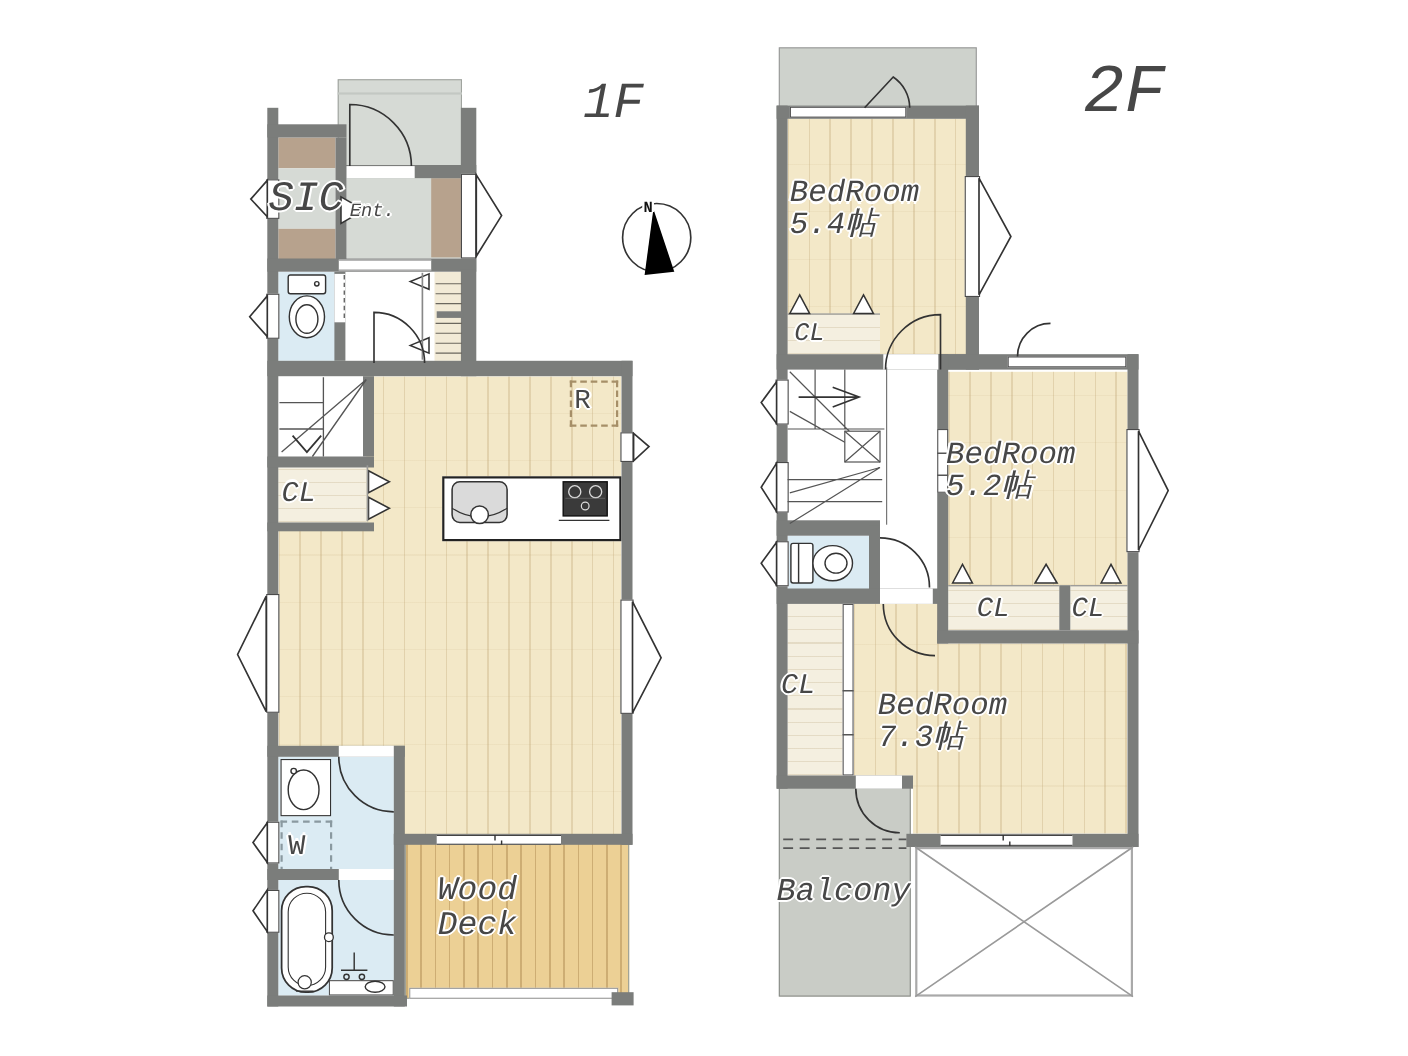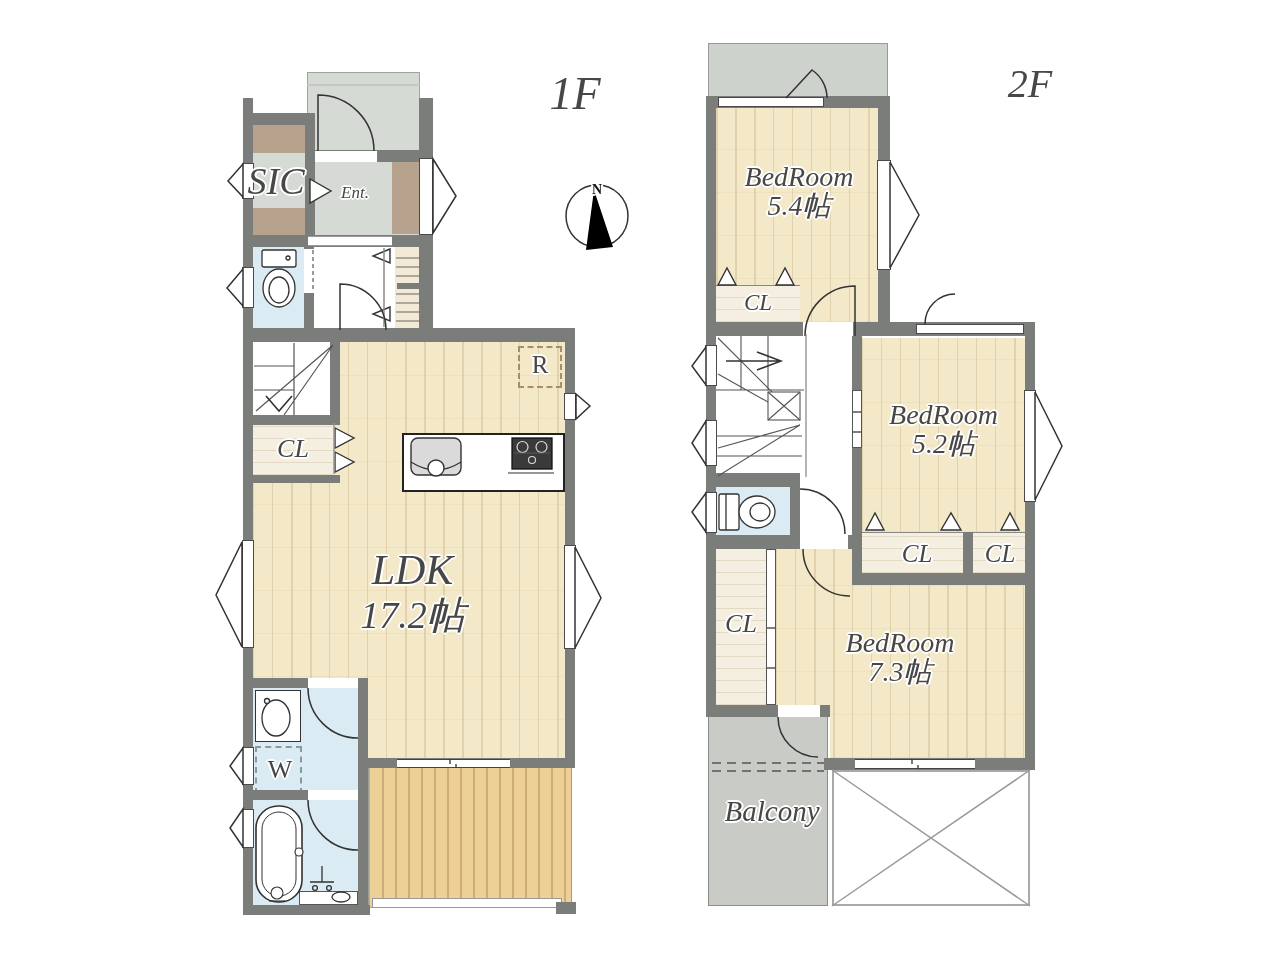--- a/index.html
+++ b/index.html
@@ -14,23 +14,23 @@
         background-image:repeating-linear-gradient(0deg,rgba(186,166,126,0.28) 0 1px,transparent 1px 12px);}
   .deckf{background-color:var(--color-deck,#ecd095);
         background-image:repeating-linear-gradient(90deg,rgba(148,108,52,0.35) 0 1.5px,transparent 1.5px 13px);}
   .water{background:var(--color-water_room,#dbebf3);}
   .grayent{background:var(--color-gray_floor,#d6dad5);}
   .brown{background:var(--color-accent_brown,#b7a28d);}
   .roofg{background:var(--color-roof,#ced2cc);}
   .balc{background:var(--color-balcony,#c9ccc6);}
   .whiteo{background:#fff;}
   .win{background:#fff;border:1px solid #4a4a4a;}
-  .lbl{color:var(--color-label_text,#474747);font-style:italic;text-align:center;line-height:1.05;
+  .lbl{color:var(--color-label_text,#474747);font-style:italic;line-height:1.05;
        text-shadow:-2px 0 #fff,2px 0 #fff,0 -2px #fff,0 2px #fff,-1px -1px #fff,1px -1px #fff,-1px 1px #fff,1px 1px #fff;
-       white-space:nowrap;}
+       white-space:nowrap;font-family:Liberation Mono, monospace;}
   svg{pointer-events:none;}
 </style>
 </head>
 <body>
 
 <div id="canvas">
 
   <div class="abs grayent" style="left:307px;top:72px;width:113px;height:80px;border:1px solid #a0a49f;"></div>
   <div class="abs" style="left:307px;top:84px;width:113px;height:2px;background:#c3c8c3;"></div>
   <div class="abs brown" style="left:253px;top:125px;width:52px;height:28px;"></div>
@@ -246,32 +246,32 @@
       <line x1="508" y1="473" x2="554" y2="473" stroke="#333" stroke-width="1.2"></line>
     </g>
 
     <g>
       <circle cx="597" cy="216" r="31" fill="#fff" stroke="#333" stroke-width="1.5"></circle>
       <polygon points="594,190 613,247 586,250" fill="#000"></polygon>
     </g>
   </svg>
 
   <div class="abs lbl" style="left:530px;top:70px;width:90px;font-size:46px;">1F</div>
-  <div class="abs lbl" style="left:985px;top:63px;width:90px;font-size:40px;">2F</div>
+  <div class="abs lbl" style="left:985px;top:52px;width:90px;font-size:62px;">2F</div>
   <div class="abs lbl" style="left:585px;top:183px;width:24px;font-size:14px;font-weight:bold;font-style:normal;color:#111;">N</div>
 
   <div class="abs lbl" style="left:244px;top:162px;width:64px;font-size:38px;">SIC</div>
   <div class="abs lbl" style="left:318px;top:184px;width:74px;font-size:17px;">Ent.</div>
   <div class="abs lbl" style="left:256px;top:435px;width:74px;font-size:26px;">CL</div>
-  <div class="abs lbl" style="left:315px;top:548px;width:195px;font-size:42px;">
-    <span>LDK</span><br>
-    <span style="font-size:38px;">17.2帖</span>
-  </div>
   <div class="abs lbl" style="left:522px;top:352px;width:36px;font-size:25px;font-style:normal;">R</div>
   <div class="abs lbl" style="left:262px;top:756px;width:36px;font-size:26px;font-style:normal;">W</div>
+  <div class="abs lbl" style="left:398px;top:795px;width:140px;font-size:30px;">
+    <span>Wood</span><br>
+    <span>Deck</span>
+  </div>
 
   <div class="abs lbl" style="left:718px;top:162px;width:162px;font-size:28px;">
     <span>BedRoom</span><br>
     <span>5.4帖</span>
   </div>
   <div class="abs lbl" style="left:722px;top:291px;width:72px;font-size:23px;">CL</div>
   <div class="abs lbl" style="left:860px;top:400px;width:167px;font-size:28px;">
     <span>BedRoom</span><br>
     <span>5.2帖</span>
   </div>

